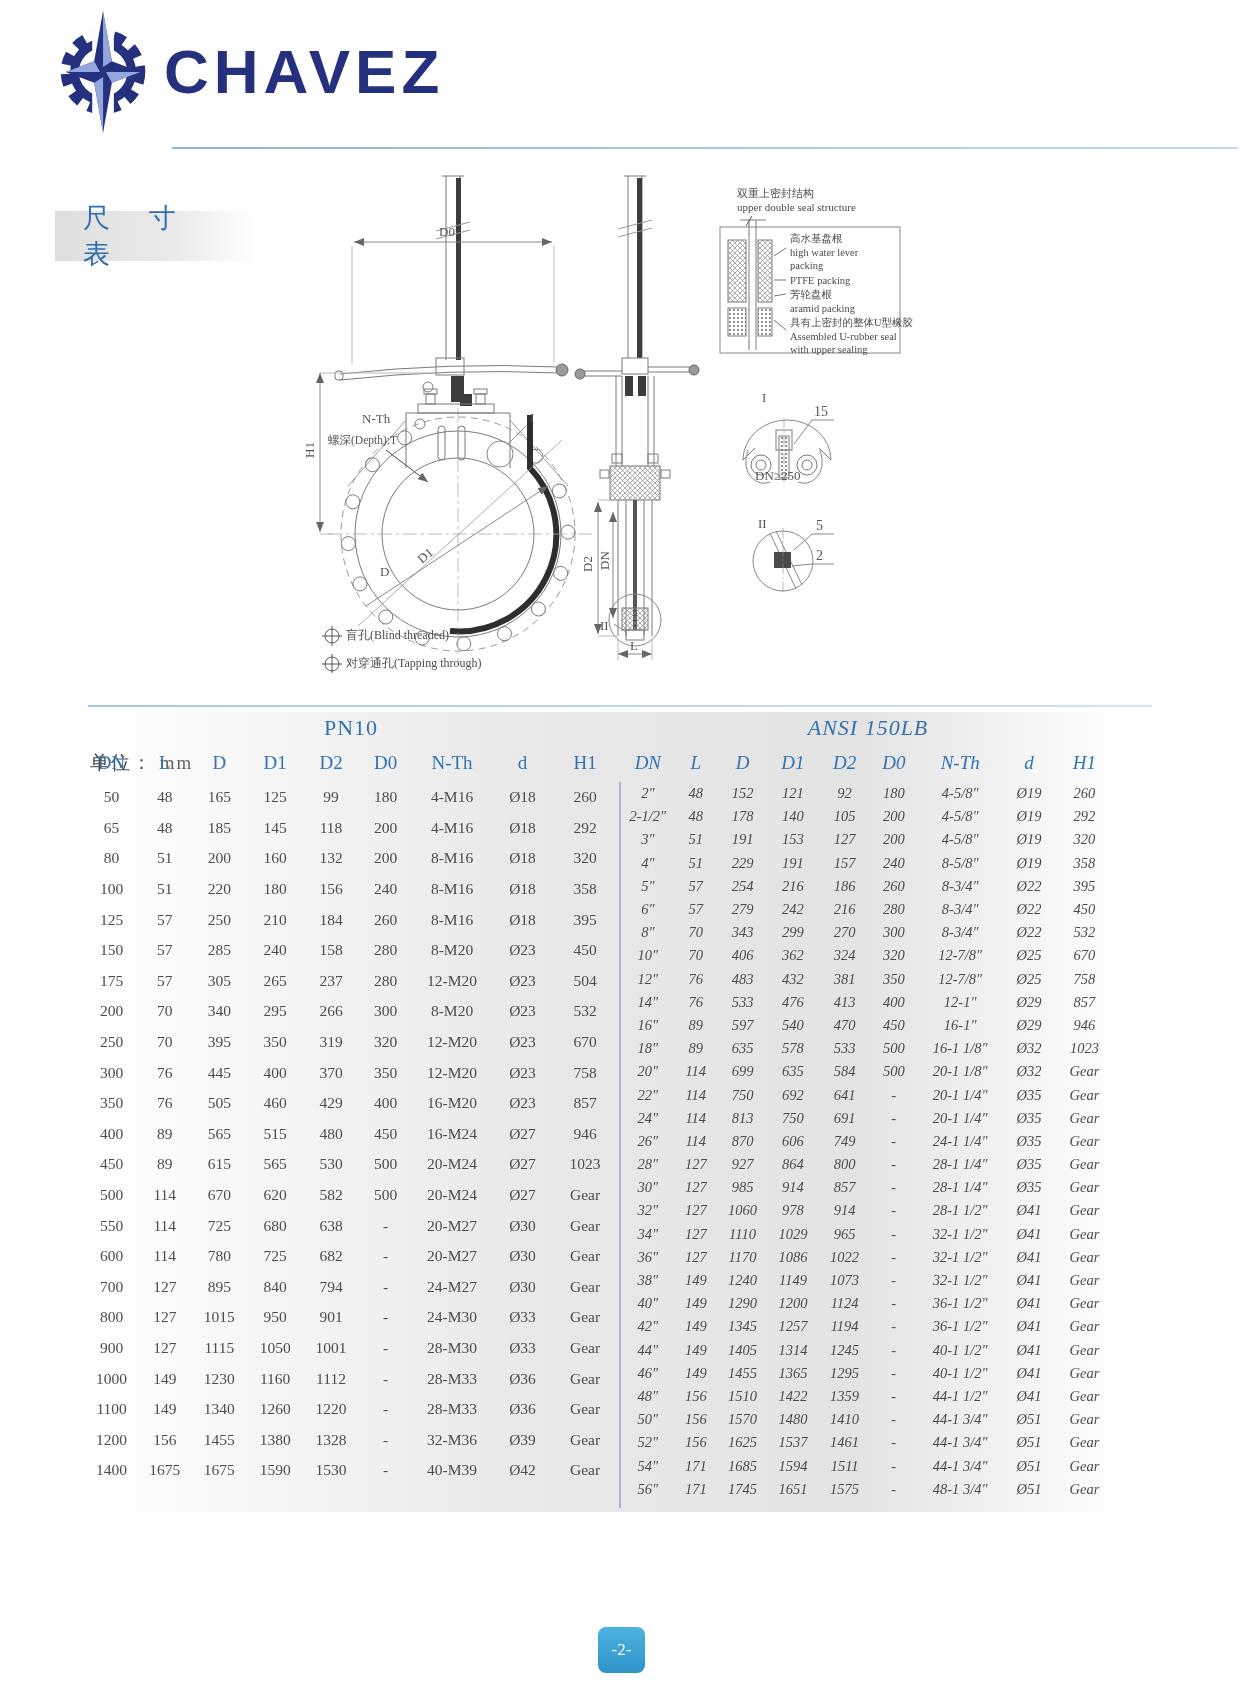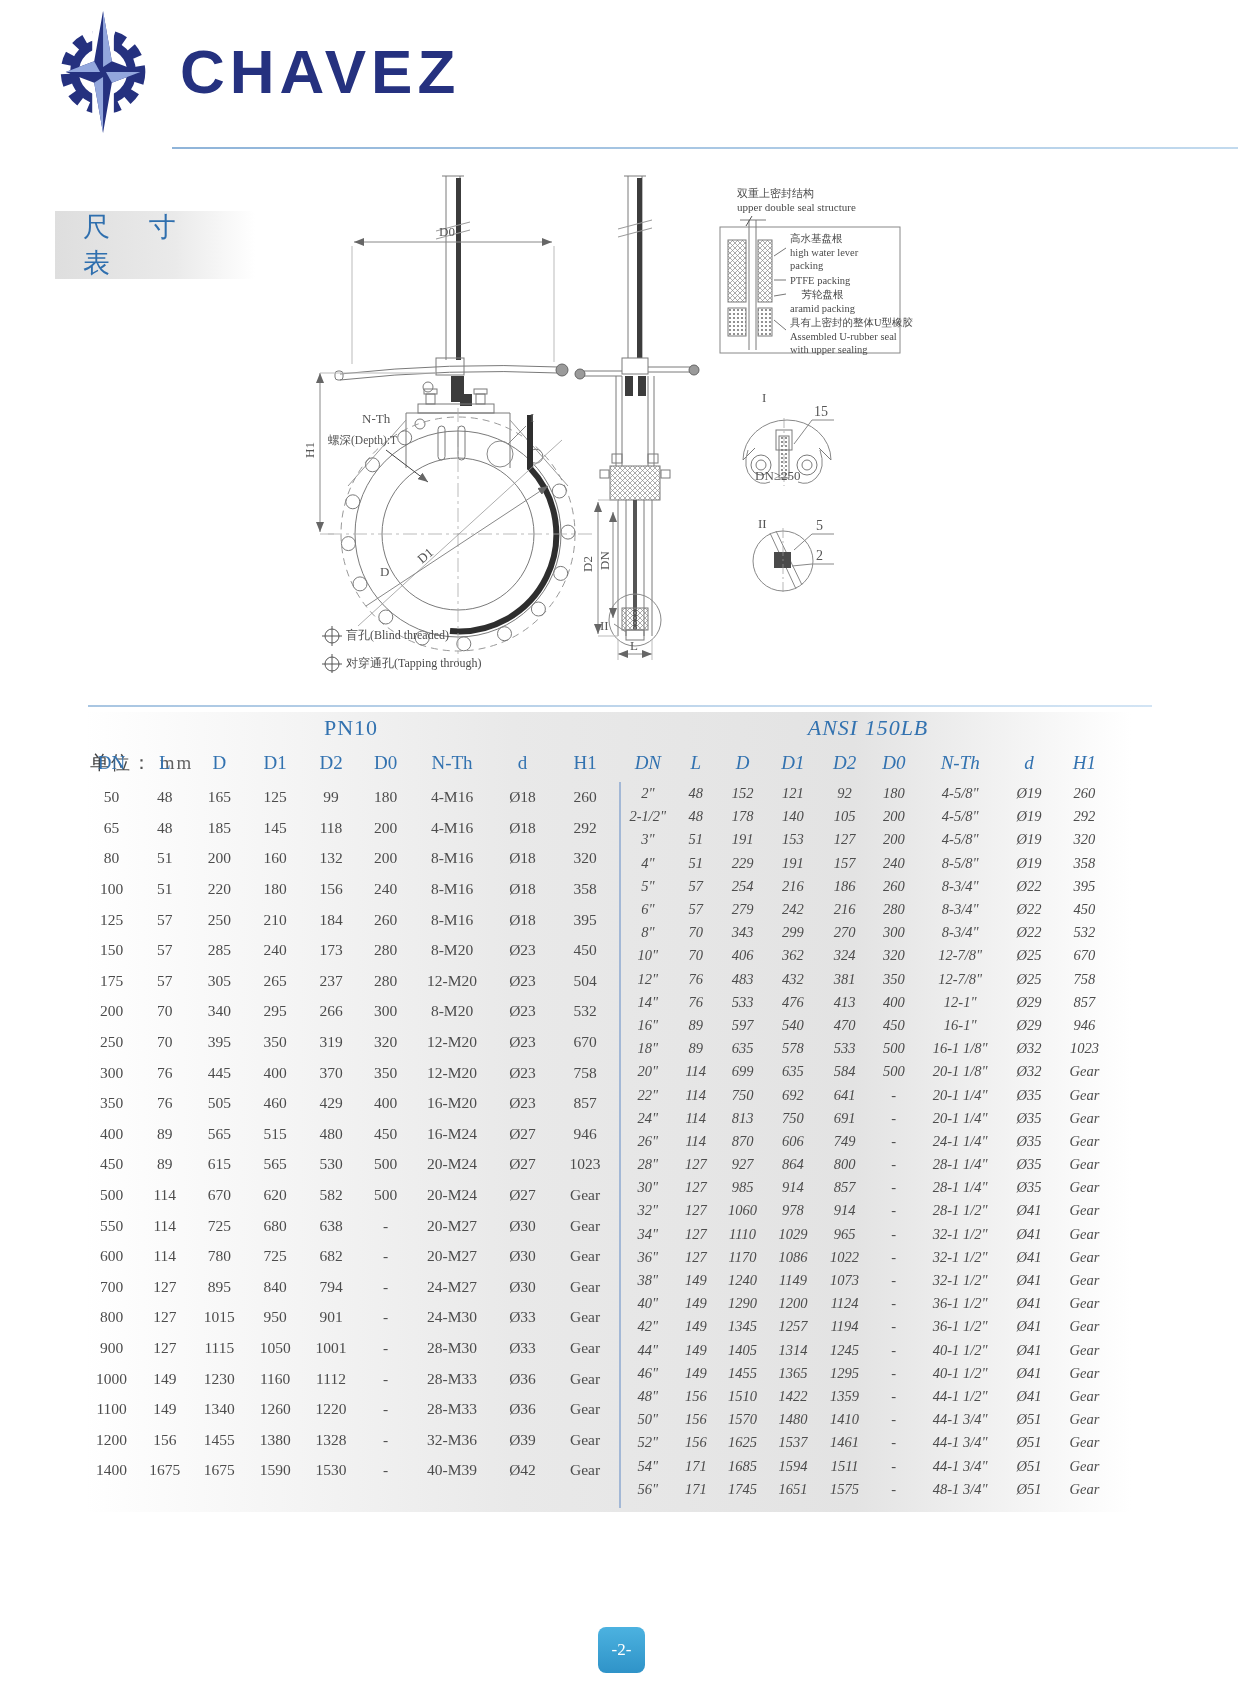--- a/index.html
+++ b/index.html
@@ -1,28 +1,28 @@
 <!DOCTYPE html>
 <html><head>
 <meta charset="utf-8">
 <style>
   html,body{margin:0;padding:0;background:#888;}
   .page{position:relative;width:1240px;height:1683px;margin:0 auto;background:#ffffff;
         overflow:hidden;font-family:"Liberation Serif",serif;}
 
   
-  .logo{position:absolute;left:46px;top:6px;display:flex;align-items:center;gap:16px;}
+  .logo{position:absolute;left:46px;top:6px;display:flex;align-items:center;gap:0;}
   .logo svg{display:block;}
   .logo-text{font-family:"Liberation Sans",sans-serif;font-weight:900;font-size:62px;
              letter-spacing:5px;color:#25317f;line-height:1;}
   .header-rule{position:absolute;left:172px;top:147px;width:1066px;height:2px;
                background:linear-gradient(90deg,#8fb4d9,#c2daee);}
 
   
-  .section-band{position:absolute;left:55px;top:211px;width:200px;height:68px;
+  .section-band{position:absolute;left:55px;top:211px;width:200px;height:50px;
                 background:linear-gradient(90deg,#dedede 0%,#eaeaea 60%,rgba(255,255,255,0) 100%);
                 display:flex;align-items:center;padding-left:28px;box-sizing:border-box;}
   .section-band span{color:#2f6fae;font-size:27px;letter-spacing:16px;}
 
   
   .drawing{position:absolute;left:300px;top:168px;width:760px;height:505px;}
   .drawing svg{position:absolute;left:0;top:0;}
   .dwg-label{position:absolute;color:#4b4b4b;font-size:11px;line-height:1.3;
              white-space:pre-line;font-family:"Liberation Serif",serif;}
 
@@ -259,21 +259,21 @@
           <path d="M32 486 V506 M22 496 H42"></path>
       </g>
     </svg>
 
     <div class="dwg-label" style="left:437px;top:18px;">双重上密封结构
 upper double seal structure</div>
     <div class="dwg-label" style="left:490px;top:64px;font-size:10.5px;">高水基盘根
 high water lever
 packing</div>
     <div class="dwg-label" style="left:490px;top:106px;font-size:10.5px;">PTFE packing</div>
-    <div class="dwg-label" style="left:490px;top:120px;font-size:10.5px;text-align:center;">芳轮盘根
+    <div class="dwg-label" style="left:490px;top:120px;font-size:10.5px;">芳轮盘根
 aramid packing</div>
     <div class="dwg-label" style="left:490px;top:148px;font-size:10.5px;">具有上密封的整体U型橡胶
 Assembled U-rubber seal
 with upper sealing</div>
     <div class="dwg-label" style="left:46px;top:460px;font-size:12px;">盲孔(Blind threaded)</div>
     <div class="dwg-label" style="left:46px;top:488px;font-size:12px;">对穿通孔(Tapping through)</div>
   </div>
 
   <div class="rule2"></div>
   <div class="unit">单位： mm</div>
@@ -334,21 +334,21 @@
         <div class="td">210</div>
         <div class="td">184</div>
         <div class="td">260</div>
         <div class="td">8-M16</div>
         <div class="td">Ø18</div>
         <div class="td">395</div>
         <div class="td">150</div>
         <div class="td">57</div>
         <div class="td">285</div>
         <div class="td">240</div>
-        <div class="td">173</div>
+        <div class="td">158</div>
         <div class="td">280</div>
         <div class="td">8-M20</div>
         <div class="td">Ø23</div>
         <div class="td">450</div>
         <div class="td">175</div>
         <div class="td">57</div>
         <div class="td">305</div>
         <div class="td">265</div>
         <div class="td">237</div>
         <div class="td">280</div>

